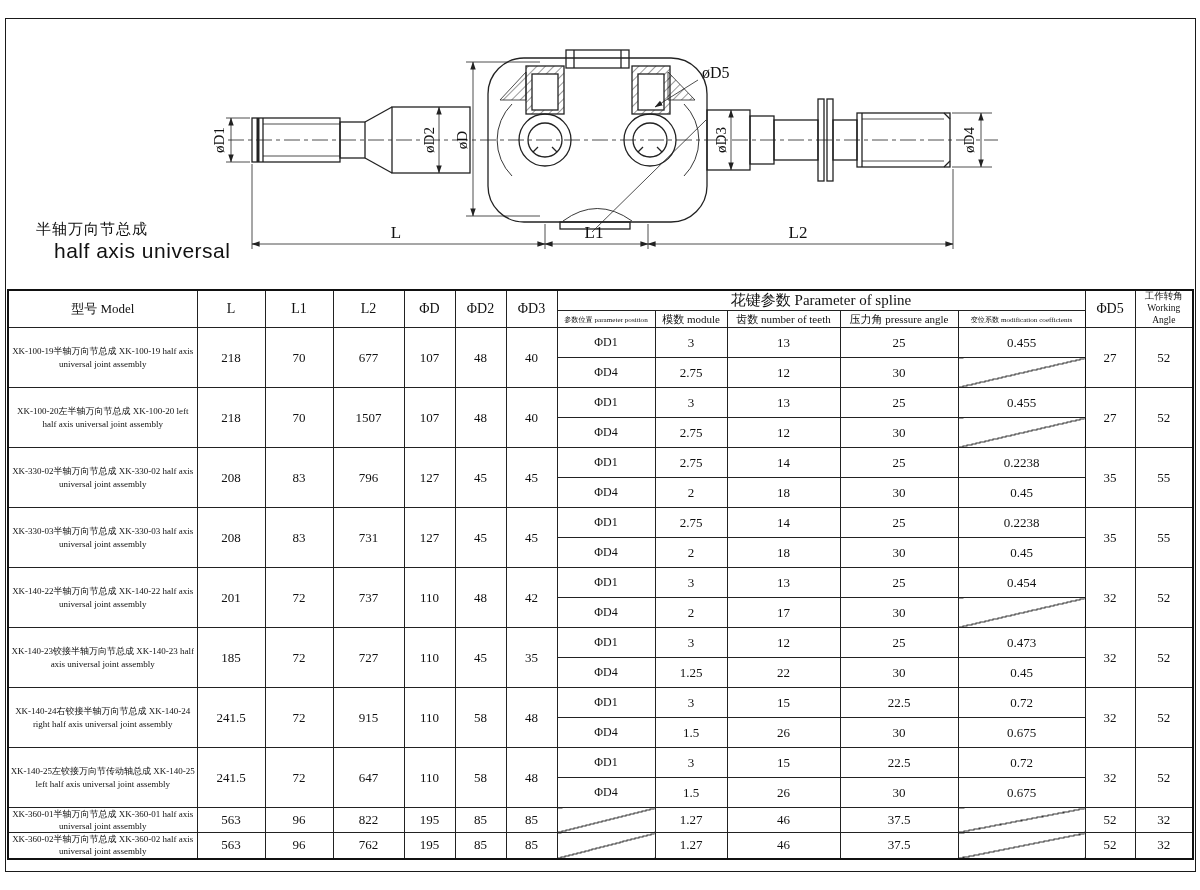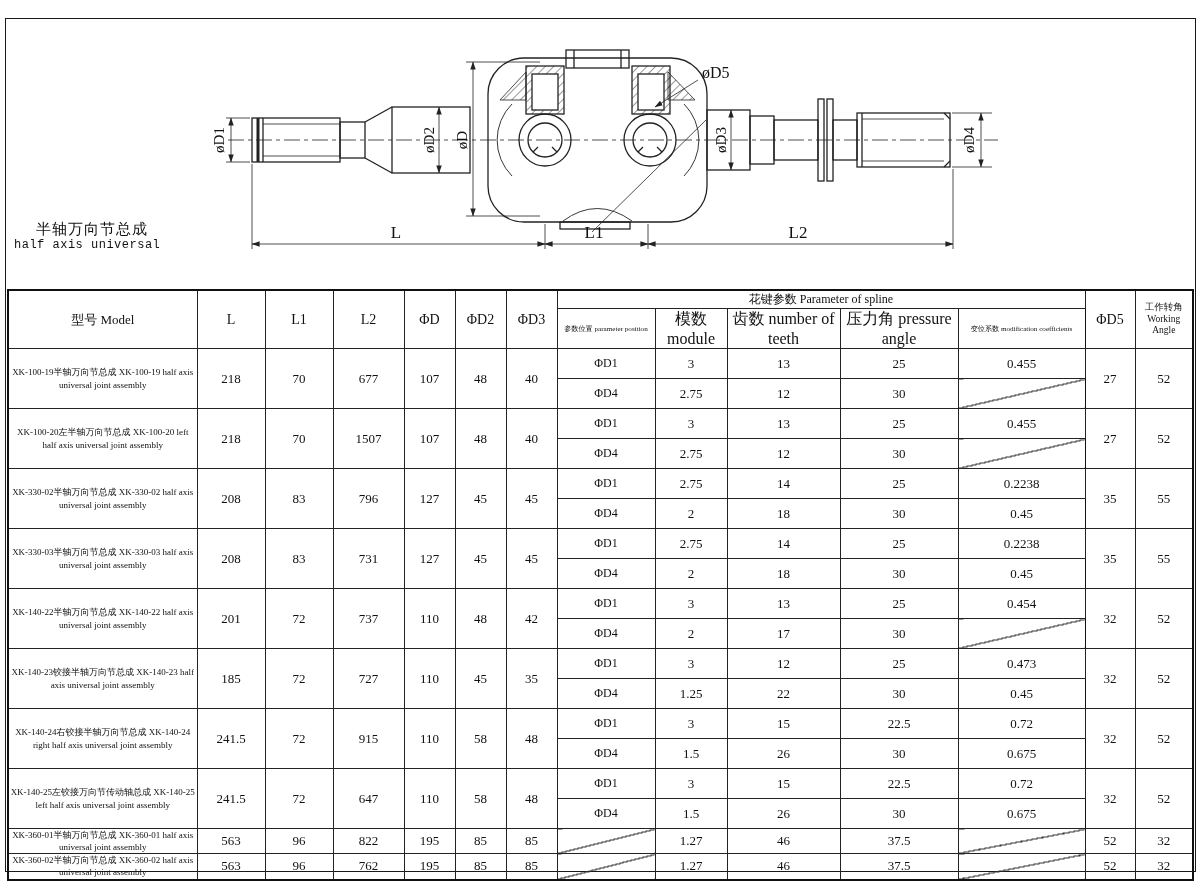--- a/index.html
+++ b/index.html
@@ -7,41 +7,41 @@
     width:1200px;height:890px;background:#ffffff;position:relative;overflow:hidden;
     font-family:"Liberation Serif", serif;color:#111;
   }
   .frame{
     position:absolute;left:5px;top:18px;width:1191px;height:854px;
     border:1.5px solid #1a1a1a;box-sizing:border-box;
   }
   .drawing{position:absolute;left:0;top:0;width:1200px;height:288px;}
   .title-block{position:absolute;left:14px;top:220px;width:230px;line-height:1.22;}
   .title-cn{font-size:15px;letter-spacing:1px;font-family:"Liberation Serif",serif;margin-left:22px;}
-  .title-en{font-size:12px;font-family:Liberation Mono, monospace;letter-spacing:0.5px;}
+  .title-en{font-size:21px;font-family:Liberation Sans, sans-serif;letter-spacing:0.5px;margin-left:40px;}
   table.spec{
     position:absolute;left:7px;top:289px;width:1186px;
     border-collapse:collapse;table-layout:fixed;
     border:2px solid #111;
     font-family:"Liberation Serif",serif;
   }
   .spec th,.spec td{
     border:1px solid #222;text-align:center;vertical-align:middle;
     padding:0;overflow:hidden;font-weight:normal;
   }
   .spec thead tr.group-row{height:13px;}
   .spec thead tr.sub-row{height:17px;}
   .spec tbody tr.sub{height:30px;}
   .spec tbody tr.single{height:25px;}
   .spec tbody tr.model-start td{border-top:1.8px solid #111;}
   .h-model{font-size:13px;}
   .h-dim{font-size:14px;}
-  .h-group{font-size:12px;}
+  .h-group{font-size:15px;}
   .h-tiny{font-size:7.5px;transform:scale(0.95);}
-  .h-mid{font-size:16px;}
+  .h-mid{font-size:11px;}
   .h-wa{font-size:9.5px;line-height:1.25;}
   .model-cell{font-size:9px;line-height:1.35;padding:0 5px;}
   .num{font-size:13px;}
   .pos{font-size:12px;font-family:Liberation Serif, serif;}
   .bl2{border-left:1.8px solid #111 !important;}
   .slash{
     background:linear-gradient(to bottom right,
       transparent calc(50% - 0.6px), #333 calc(50% - 0.6px),
       #333 calc(50% + 0.6px), transparent calc(50% + 0.6px));
   }

